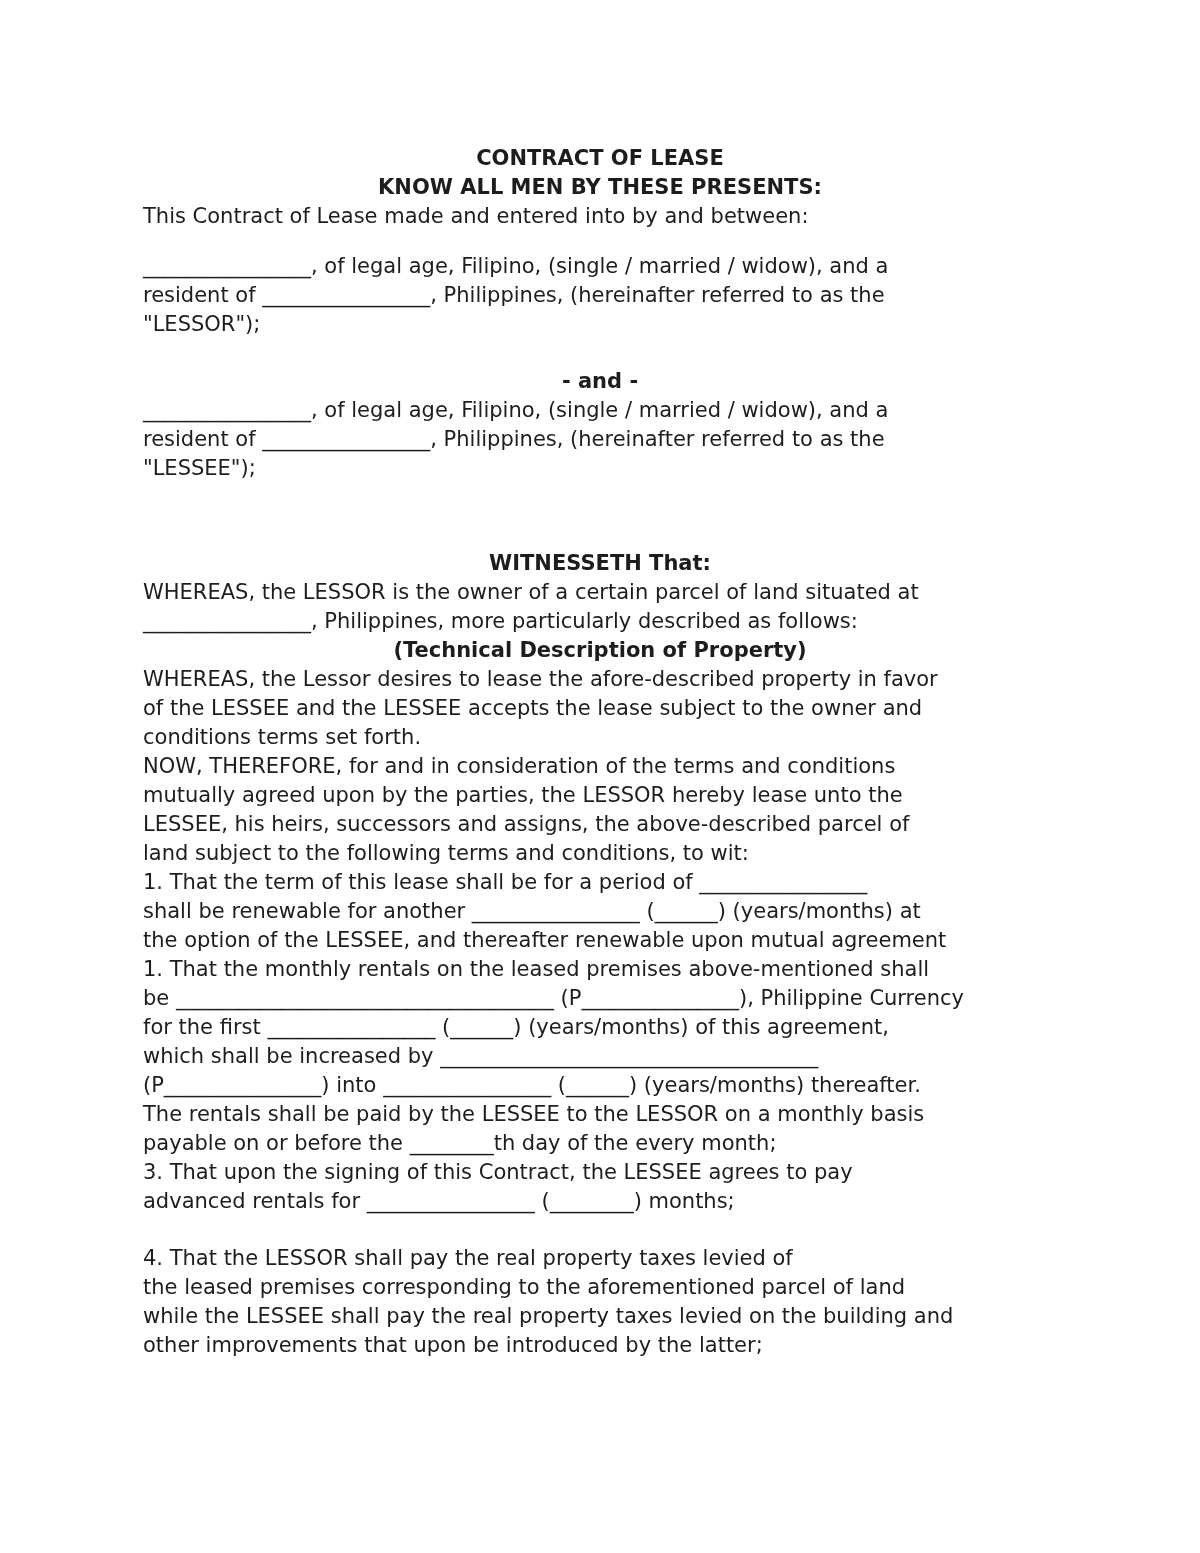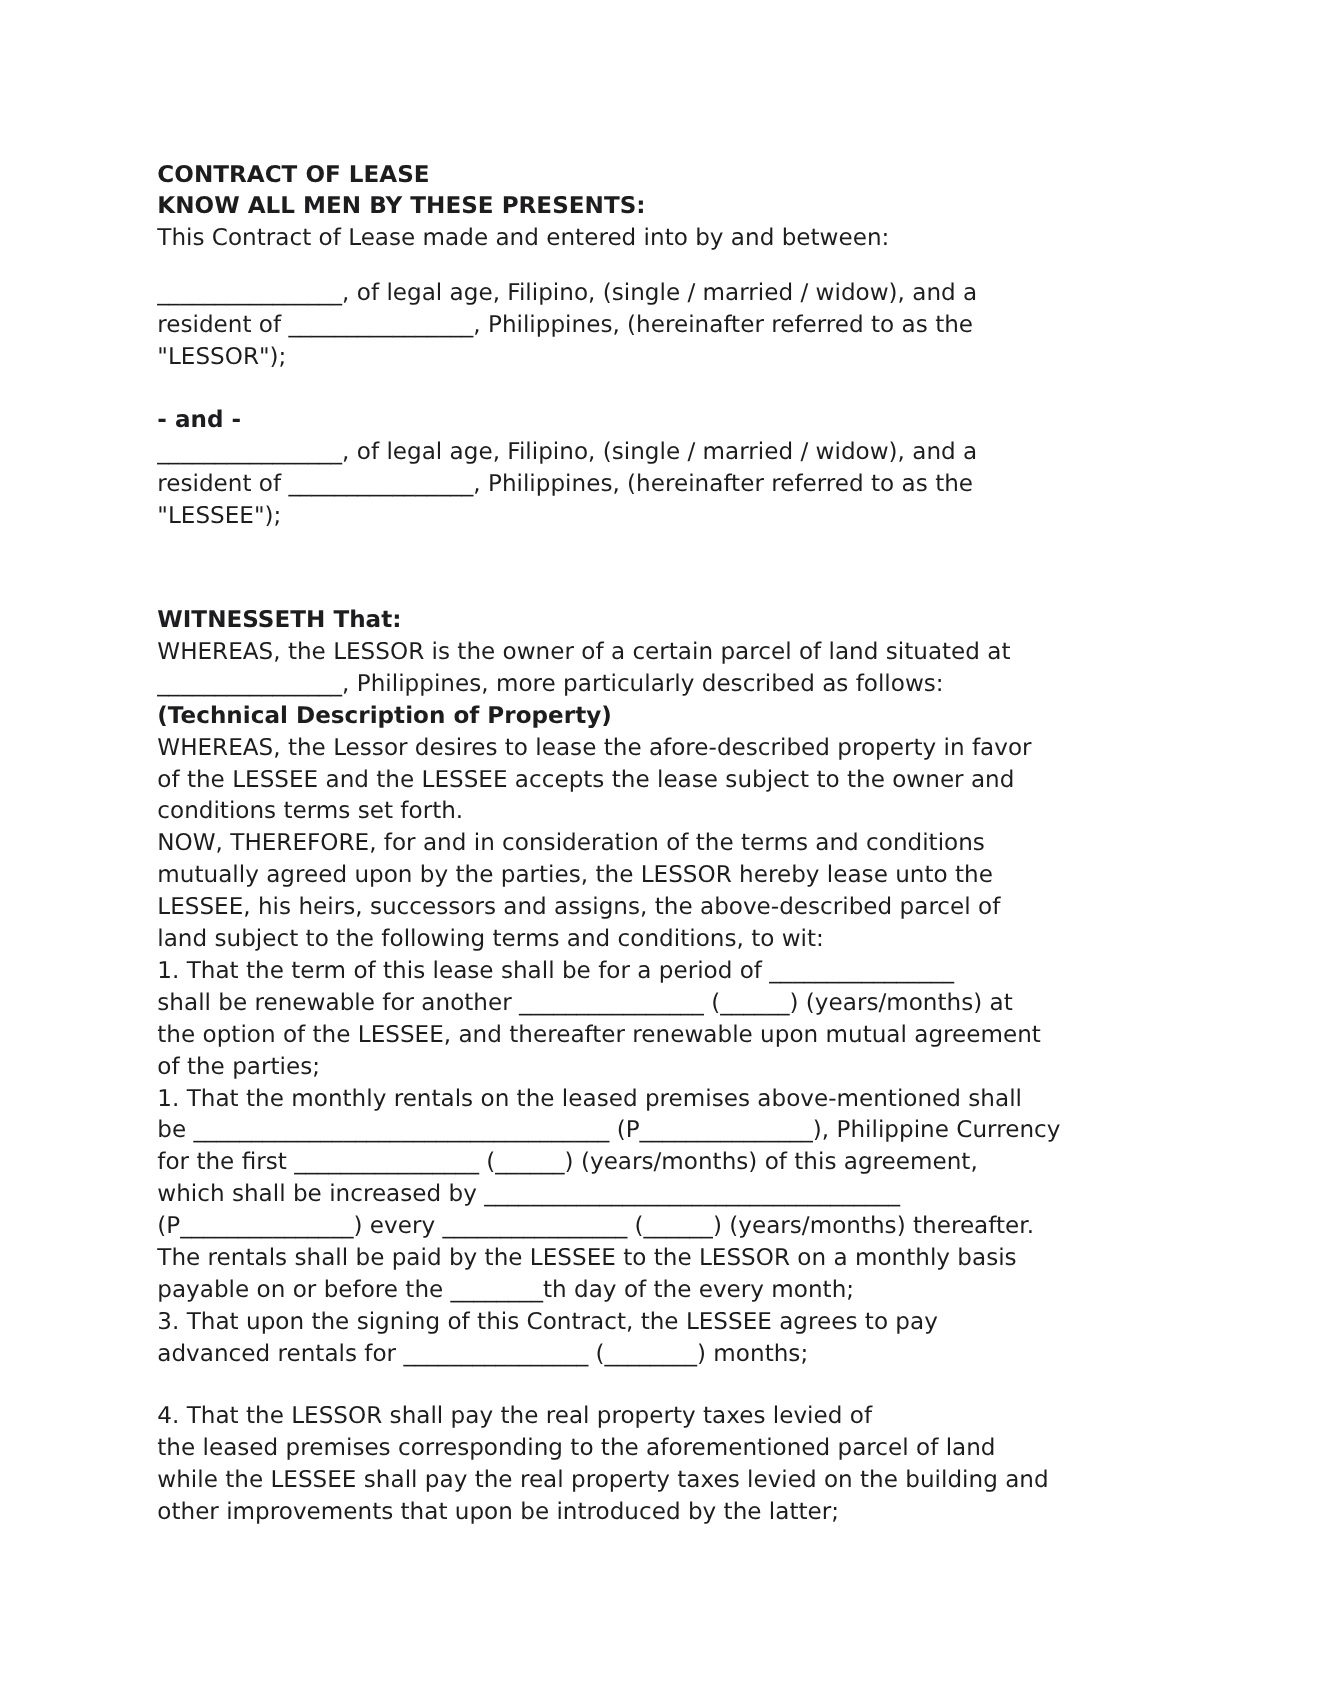--- a/index.html
+++ b/index.html
@@ -20,21 +20,21 @@
     background: #ffffff;
     font-family: "DejaVu Sans", sans-serif;
     font-size: 21px;
     line-height: 29px;
     color: #1d1d1f;
   }
   .line {
     white-space: pre;
     height: 29px;
   }
-  .center { }
+  .center { text-align: center; }
   .bold   { font-weight: bold; }
   .sp-21 { height: 21px; }
   .sp-28 { height: 28px; }
   .sp-66 { height: 66px; }
 </style>
 </head>
 <body>
 
 <div class="page">
 
@@ -73,29 +73,28 @@
     <div class="line">NOW, THEREFORE, for and in consideration of the terms and conditions</div>
     <div class="line">mutually agreed upon by the parties, the LESSOR hereby lease unto the</div>
     <div class="line">LESSEE, his heirs, successors and assigns, the above-described parcel of</div>
     <div class="line">land subject to the following terms and conditions, to wit:</div>
   </div>
 
   <div>
     <div class="line">1. That the term of this lease shall be for a period of ________________</div>
     <div class="line">shall be renewable for another ________________ (______) (years/months) at</div>
     <div class="line">the option of the LESSEE, and thereafter renewable upon mutual agreement</div>
-    <div class="line">of the parties;</div>
   </div>
 
   <div>
     <div class="line">1. That the monthly rentals on the leased premises above-mentioned shall</div>
     <div class="line">be ____________________________________ (P_______________), Philippine Currency</div>
     <div class="line">for the first ________________ (______) (years/months) of this agreement,</div>
     <div class="line">which shall be increased by ____________________________________</div>
-    <div class="line">(P_______________) every ________________ (______) (years/months) thereafter.</div>
+    <div class="line">(P_______________) into ________________ (______) (years/months) thereafter.</div>
     <div class="line">The rentals shall be paid by the LESSEE to the LESSOR on a monthly basis</div>
     <div class="line">payable on or before the ________th day of the every month;</div>
   </div>
 
   <div>
     <div class="line">3. That upon the signing of this Contract, the LESSEE agrees to pay</div>
     <div class="line">advanced rentals for ________________ (________) months;</div>
   </div>
 
   <div class="sp-28"></div>

